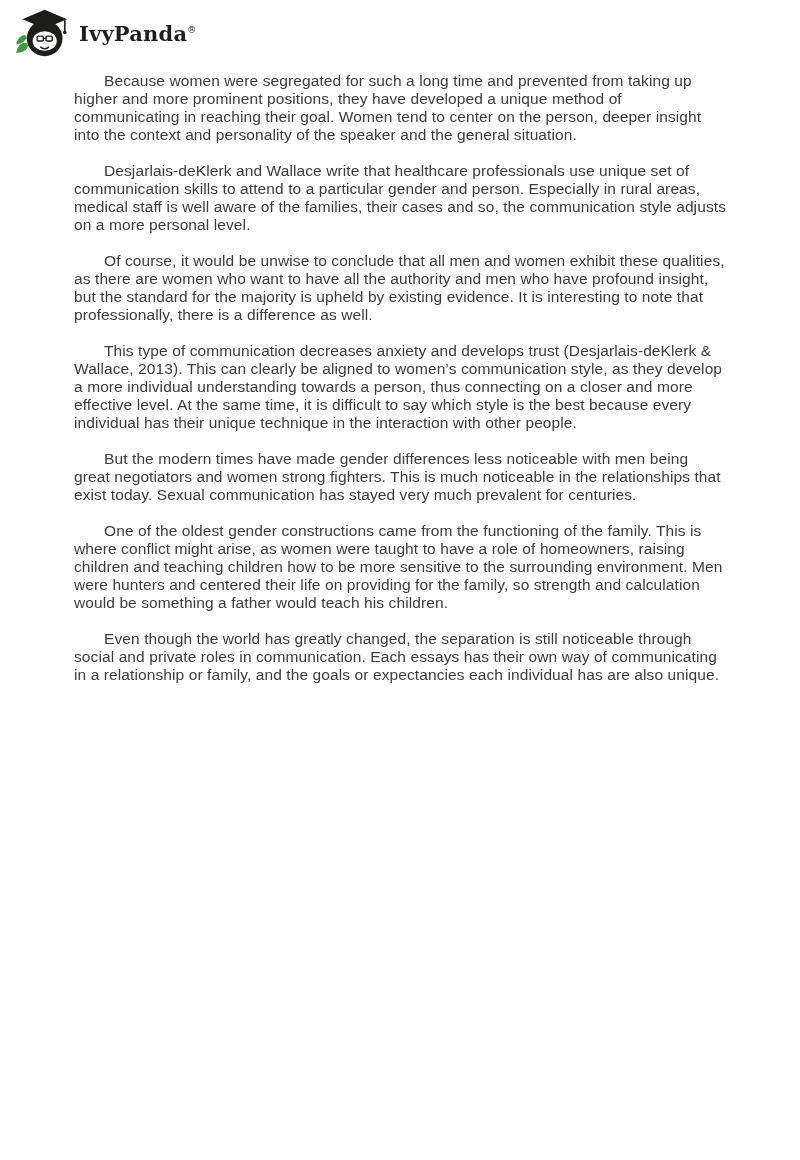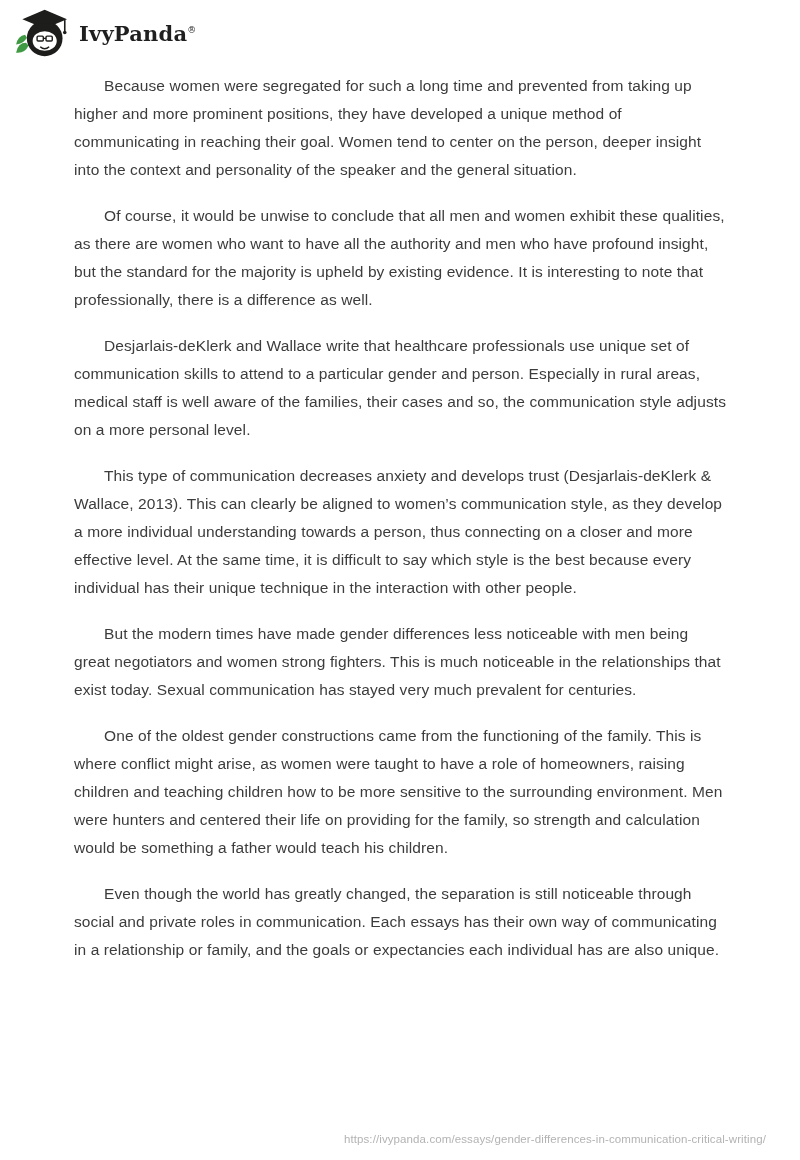--- a/index.html
+++ b/index.html
@@ -51,21 +51,21 @@
     color: #8e8e8e;
     text-align: right;
     margin-top: 4px;
   }
   .content {
     padding: 16px 74px 0 74px;
   }
   .content p {
     margin: 0 0 18px 0;
     font-size: 15.5px;
-    line-height: 28px;
+    line-height: 18px;
     color: #3c3c3c;
     text-indent: 30px;
     letter-spacing: 0.1px;
   }
   .footer-url {
     position: absolute;
     right: 34px;
     bottom: 15px;
     font-size: 11.5px;
     color: #b3b3b3;
@@ -102,23 +102,22 @@
           <circle cx="55.5" cy="27.5" r="2" fill="#1d1d1b"></circle>
         </svg>
       </span>
       <span class="brand-text"><span>IvyPanda</span><sup>®</sup></span>
     </div>
   </div>
 
   <div class="content">
 
   <p>Because women were segregated for such a long time and prevented from taking up higher and more prominent positions, they have developed a unique method of communicating in reaching their goal. Women tend to center on the person, deeper insight into the context and personality of the speaker and the general situation.</p>
+      <p>Desjarlais-deKlerk and Wallace write that healthcare professionals use unique set of communication skills to attend to a particular gender and person. Especially in rural areas, medical staff is well aware of the families, their cases and so, the communication style adjusts on a more personal level.</p>
       <p>Of course, it would be unwise to conclude that all men and women exhibit these qualities, as there are women who want to have all the authority and men who have profound insight, but the standard for the majority is upheld by existing evidence. It is interesting to note that professionally, there is a difference as well.</p>
-      <p>Desjarlais-deKlerk and Wallace write that healthcare professionals use unique set of communication skills to attend to a particular gender and person. Especially in rural areas, medical staff is well aware of the families, their cases and so, the communication style adjusts on a more personal level.</p>
       <p>This type of communication decreases anxiety and develops trust (Desjarlais-deKlerk &amp; Wallace, 2013). This can clearly be aligned to women’s communication style, as they develop a more individual understanding towards a person, thus connecting on a closer and more effective level. At the same time, it is difficult to say which style is the best because every individual has their unique technique in the interaction with other people.</p>
       <p>But the modern times have made gender differences less noticeable with men being great negotiators and women strong fighters. This is much noticeable in the relationships that exist today. Sexual communication has stayed very much prevalent for centuries.</p>
       <p>One of the oldest gender constructions came from the functioning of the family. This is where conflict might arise, as women were taught to have a role of homeowners, raising children and teaching children how to be more sensitive to the surrounding environment. Men were hunters and centered their life on providing for the family, so strength and calculation would be something a father would teach his children.</p>
       <p>Even though the world has greatly changed, the separation is still noticeable through social and private roles in communication. Each essays has their own way of communicating in a relationship or family, and the goals or expectancies each individual has are also unique.</p>
     </div>
 
-  <div class="footer-url">https://ivypanda.com/essays/gender-differences-in-communication-critical-writing/</div>
 
 </div>
 
 </body></html>

